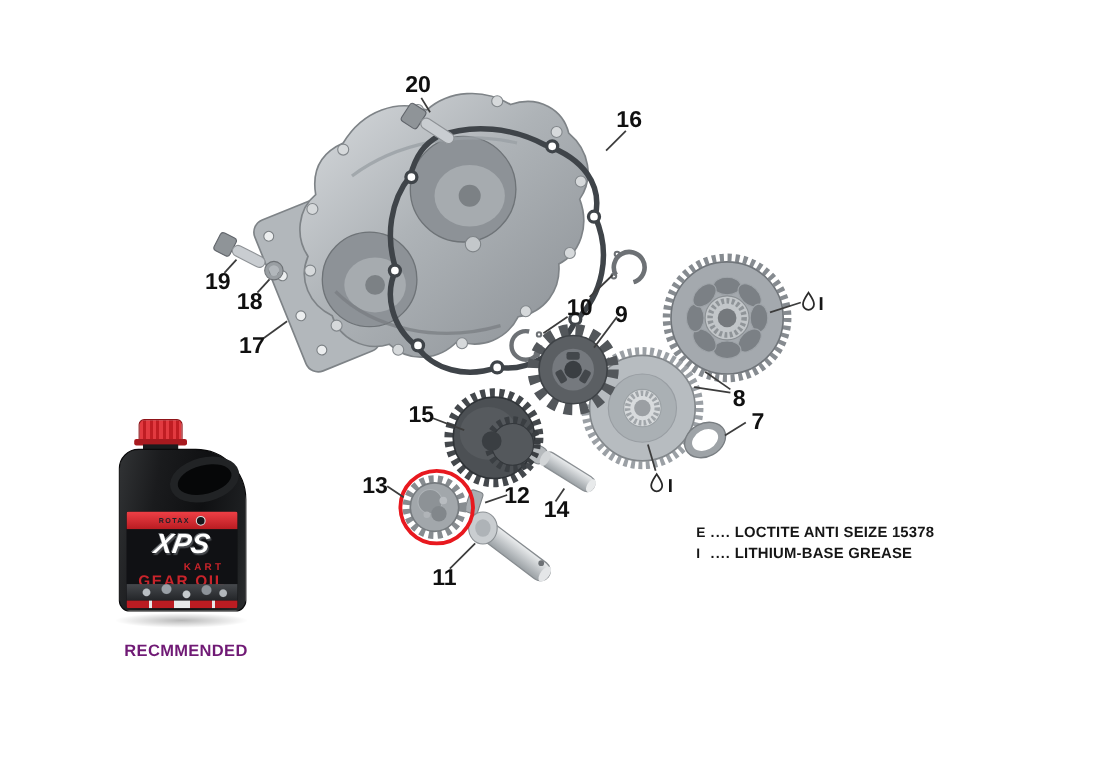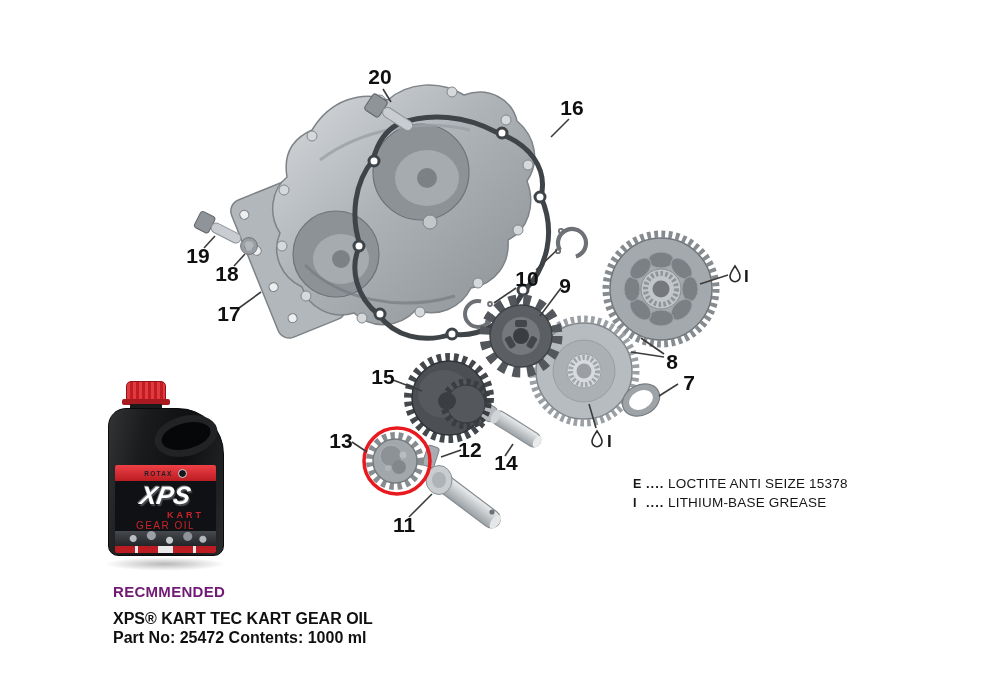--- a/index.html
+++ b/index.html
@@ -6,21 +6,21 @@
   .stage{position:relative;width:1000px;height:688px;background:#ffffff;overflow:hidden;
          font-family:"Liberation Sans",sans-serif;}
   .stage svg{position:absolute;left:0;top:0;}
   .callout{font-weight:700;fill:#101010;font-size:21px;font-family:"Liberation Sans",sans-serif;}
   .marker-i{font-weight:700;fill:#161616;font-size:17px;font-family:"Liberation Sans",sans-serif;}
   
   .legend{position:absolute;left:633px;top:476px;color:#161616;}
   .legend-row{display:flex;align-items:baseline;height:19px;}
   .legend-row .sym{display:inline-block;width:13px;font-weight:700;font-size:12.5px;}
   .legend-row .dots{display:inline-block;width:22px;font-weight:700;font-size:13px;letter-spacing:1px;}
-  .legend-row .ltext{font-weight:400;font-size:13.5px;letter-spacing:.2px;white-space:nowrap;}
+  .legend-row .ltext{font-weight:700;font-size:13.5px;letter-spacing:.2px;white-space:nowrap;}
   
   .bottle-wrap{position:absolute;left:100px;top:378px;width:140px;height:205px;}
   .bottle-wrap *{position:absolute;box-sizing:border-box;}
   .cap{left:26px;top:3px;width:40px;height:20px;border:1px solid #8f1318;border-radius:5px 5px 2px 2px;
        background:repeating-linear-gradient(90deg,#e23a40 0 3px,#c01d23 3px 6px);}
   .cap-lip{left:22px;top:21px;width:48px;height:6px;background:#a81a1f;border-radius:2px;}
   .neck{left:30px;top:26px;width:32px;height:7px;background:#1a1b1d;}
   .bottle-body{left:8px;top:30px;width:116px;height:148px;border:1px solid #0a0a0b;
        background:linear-gradient(100deg,#313335 0%,#1a1b1d 28%,#0f1012 60%,#1e2022 88%,#2b2d2f 100%);
        border-radius:18px 46px 10px 10px;}
@@ -28,21 +28,21 @@
        background:#060708;border:7px solid #212325;border-radius:50%;}
   .label{left:6px;top:56px;width:101px;height:88px;background:#101114;border-radius:2px;overflow:hidden;}
   .band{left:0;top:0;right:0;height:16px;background:linear-gradient(#ef4046,#ba1c22);
        display:flex;align-items:center;justify-content:center;gap:5px;position:absolute;}
   .band .brand{position:static;font-size:6.5px;font-weight:700;color:#1d2129;letter-spacing:1.2px;}
   .band .logo-dot{position:static;width:9px;height:9px;border-radius:50%;background:#14161a;border:1px solid #d9dadb;}
   .xps{left:0;top:16px;right:0;height:28px;color:#ffffff;font-weight:700;font-style:italic;font-size:25px;
        text-align:center;line-height:28px;transform:skewX(-10deg);
        text-shadow:1.5px 1.5px 1px #4a4d51,-1px -1px 0 #707478;}
   .kline1{left:0;top:45px;right:0;text-align:center;font-size:9px;font-weight:700;color:#c9242b;letter-spacing:3px;margin-left:40px;}
-  .kline2{left:0;top:55px;right:0;text-align:center;font-size:10px;font-weight:400;color:#c9242b;letter-spacing:1.5px;}
+  .kline2{left:0;top:55px;right:0;text-align:center;font-size:14px;font-weight:700;color:#c9242b;letter-spacing:1.5px;}
   .engine-art{left:0;top:66px;right:0;height:15px;
        background:radial-gradient(circle at 18% 50%,#b9bec2 0 3px,rgba(0,0,0,0) 4px),
                   radial-gradient(circle at 36% 30%,#9aa0a6 0 4px,rgba(0,0,0,0) 5px),
                   radial-gradient(circle at 54% 62%,#c6cacd 0 3px,rgba(0,0,0,0) 4px),
                   radial-gradient(circle at 72% 36%,#8d9399 0 4px,rgba(0,0,0,0) 5px),
                   radial-gradient(circle at 87% 55%,#b2b7bb 0 3px,rgba(0,0,0,0) 4px),
                   linear-gradient(#46494d,#232528);}
   .bstrip{left:0;top:81px;right:0;height:7px;
        background:linear-gradient(90deg,#bb1c22 0 20%,#e8e9ea 20% 23%,#bb1c22 23% 43%,
                   #e8e9ea 43% 57%,#bb1c22 57% 77%,#e8e9ea 77% 80%,#bb1c22 80% 100%);}
@@ -312,16 +312,14 @@
       <div class="xps">XPS</div>
       <div class="kline1">KART</div>
       <div class="kline2">GEAR OIL</div>
       <div class="engine-art"></div>
       <div class="bstrip"></div>
     </div>
   </div>
 </div>
 
 <div class="cap-rec">RECMMENDED</div>
-<div class="cap-name">XPS® KART TEC KART GEAR OIL</div>
-<div class="cap-part">Part No: 25472  Contents: 1000 ml</div>
 
 </div>
 
 </body></html>

